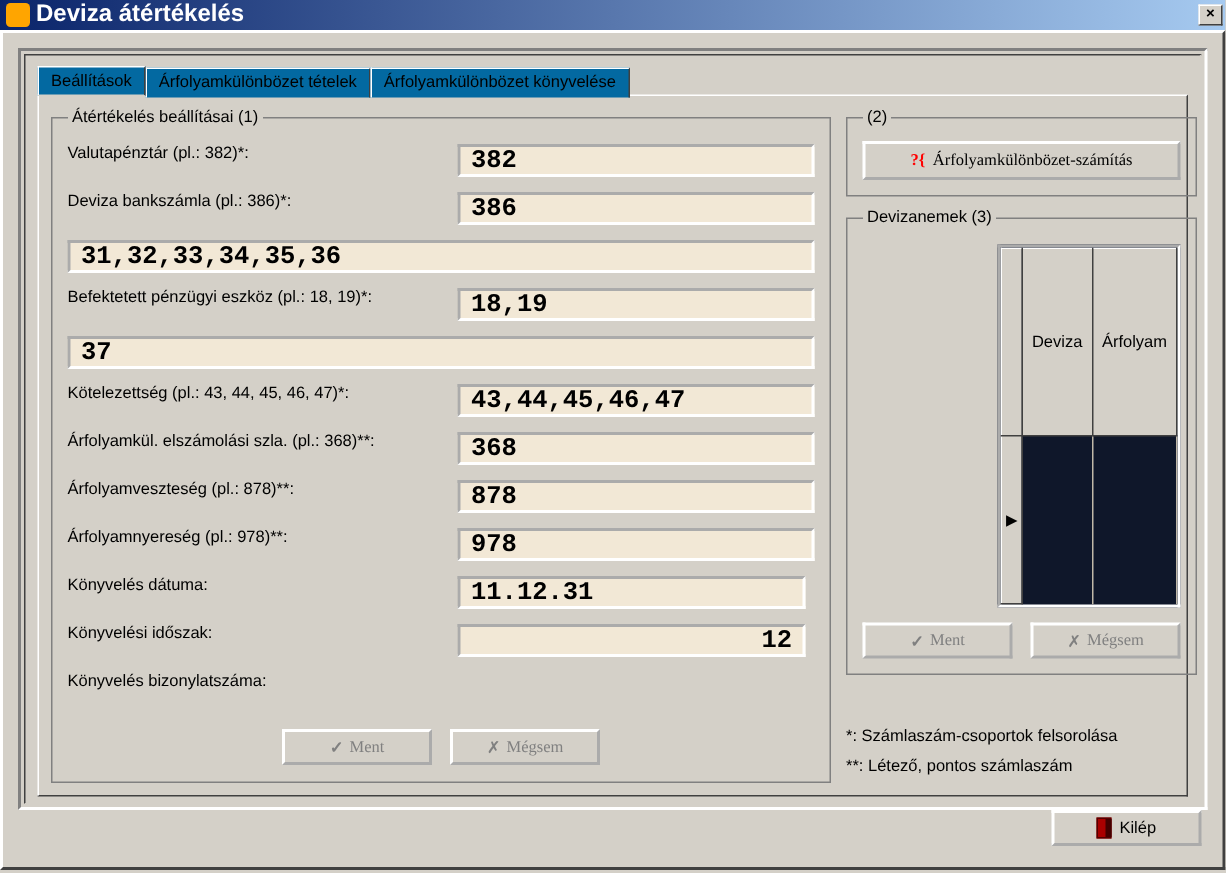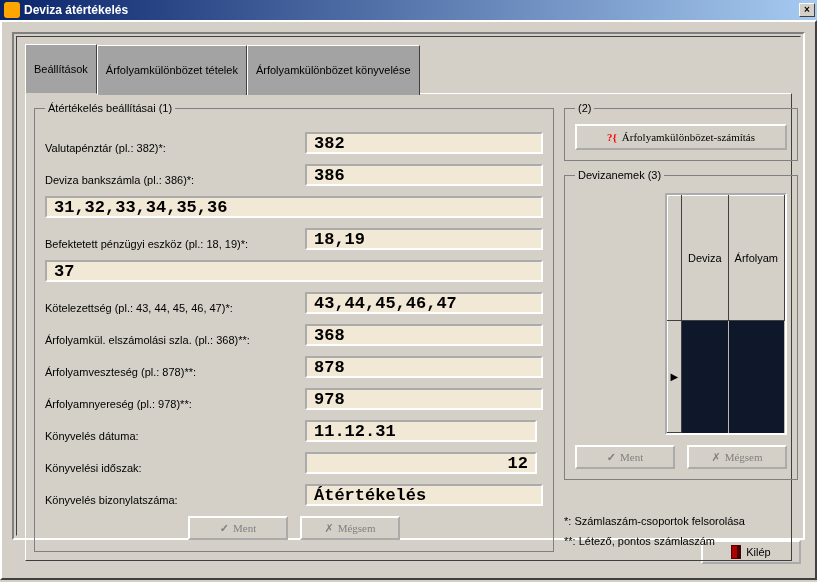--- a/index.html
+++ b/index.html
@@ -19,21 +19,21 @@
     display: flex;
     align-items: center;
     padding: 0 2px 0 4px;
   }
   .titlebar .icon {
     width: 16px; height: 16px;
     margin-right: 4px;
     background: #ffa500;
     border-radius: 3px;
   }
-  .titlebar .title { font-weight: bold; font-size: 12px; flex: 1; }
+  .titlebar .title { font-weight: bold; font-size: 16px; flex: 1; }
   .titlebar .closebtn {
     width: 16px; height: 14px;
     background: #d4d0c8;
     border: 1px solid #fff;
     border-right-color: #404040;
     border-bottom-color: #404040;
     font-family: Arial;
     font-size: 10px;
     font-weight: bold;
     text-align: center;
@@ -61,22 +61,22 @@
     border-right-color: #d4d0c8;
     border-bottom-color: #d4d0c8;
     height: 100%;
     padding: 6px 8px;
   }
   .tabs { display: flex; }
   .tab {
     border: 1px solid #fff;
     border-right-color: #404040;
     border-bottom: none;
-    background: #a3a3a3;
-    padding: 18px 8px;
+    background: #0369a1;
+    padding: 3px 8px;
     font-size: 11px;
     cursor: pointer;
     position: relative;
     top: 1px;
   }
   .tab.active {
     border-bottom: 1px solid #d4d0c8;
     z-index: 2;
   }
   .tab.inactive { top: 2px; }
@@ -93,21 +93,21 @@
     border: 1px solid #808080;
     border-radius: 0;
     padding: 12px 10px 10px;
     margin: 0;
   }
   fieldset > legend { padding: 0 3px; }
   .fs-left { flex: 0 0 520px; }
   .right-col { flex: 1; display: flex; flex-direction: column; gap: 8px; }
   .fs-top { padding: 10px; }
   .fs-dev { flex: 1; display: flex; flex-direction: column; align-items: flex-end; }
-  .row { display: flex; align-items: flex-end; height: 28px; margin-bottom: 4px; }
+  .row { display: flex; align-items: flex-start; height: 28px; margin-bottom: 4px; }
   .row label { flex: 0 0 260px; }
   .row input.field, .inputish {
     flex: 1;
     height: 22px;
     background: #f2e8d6;
     border: 2px inset #fff;
     font-family: "Courier New", monospace;
     font-weight: bold;
     font-size: 17px;
     padding: 1px 7px;
@@ -256,21 +256,20 @@
         <div class="row">
           <label>Könyvelés dátuma:</label>
           <input class="field short" value="11.12.31" style="">
         </div>
         <div class="row">
           <label>Könyvelési időszak:</label>
           <input class="field num" value="12" style="">
         </div>
         <div class="row">
           <label>Könyvelés bizonylatszáma:</label>
-          <input class="field" value="Átértékelés" style="">
         </div>
 
         <div class="btnrow">
           <button class="win disabled">
             <span class="check-icon">✓</span>
             <span>Ment</span>
           </button>
           <button class="win disabled">
             <span>✗</span>
             <span>Mégsem</span>

